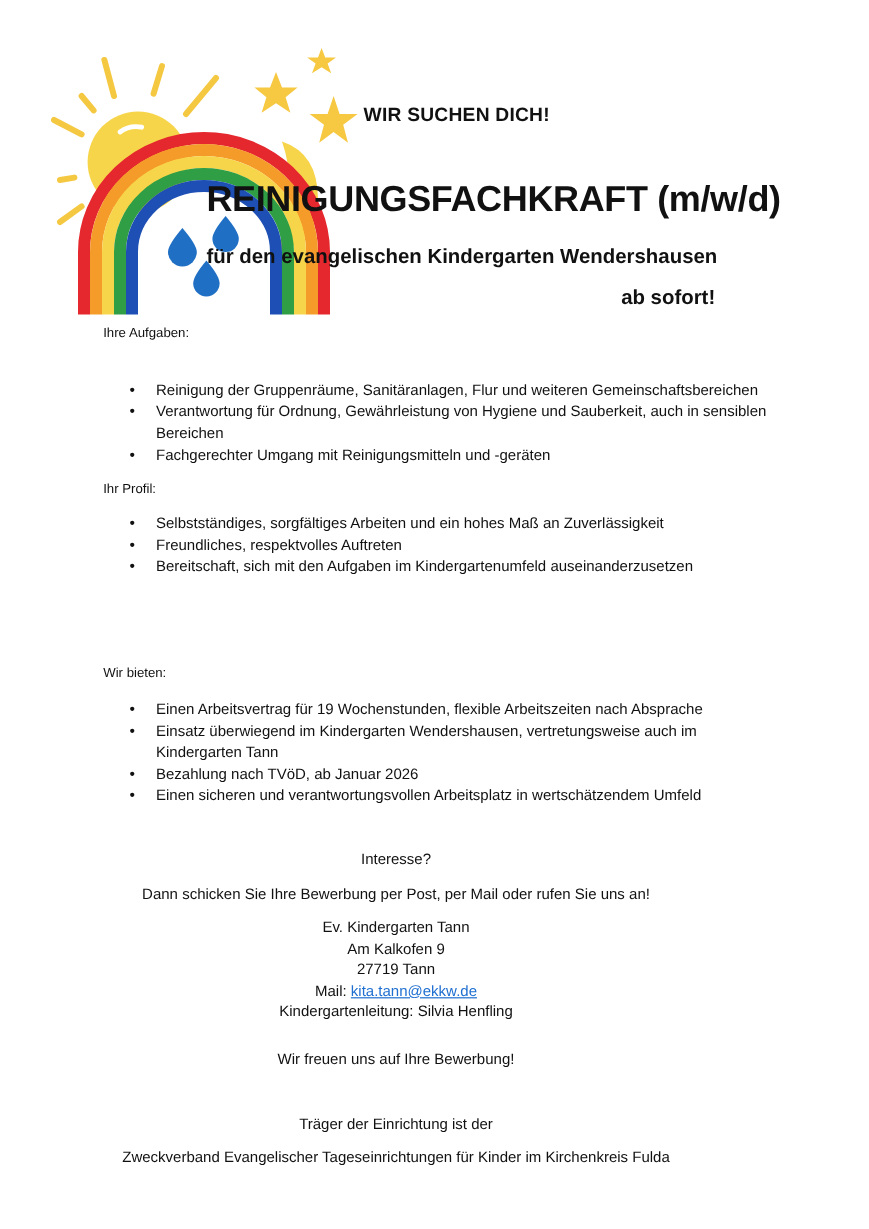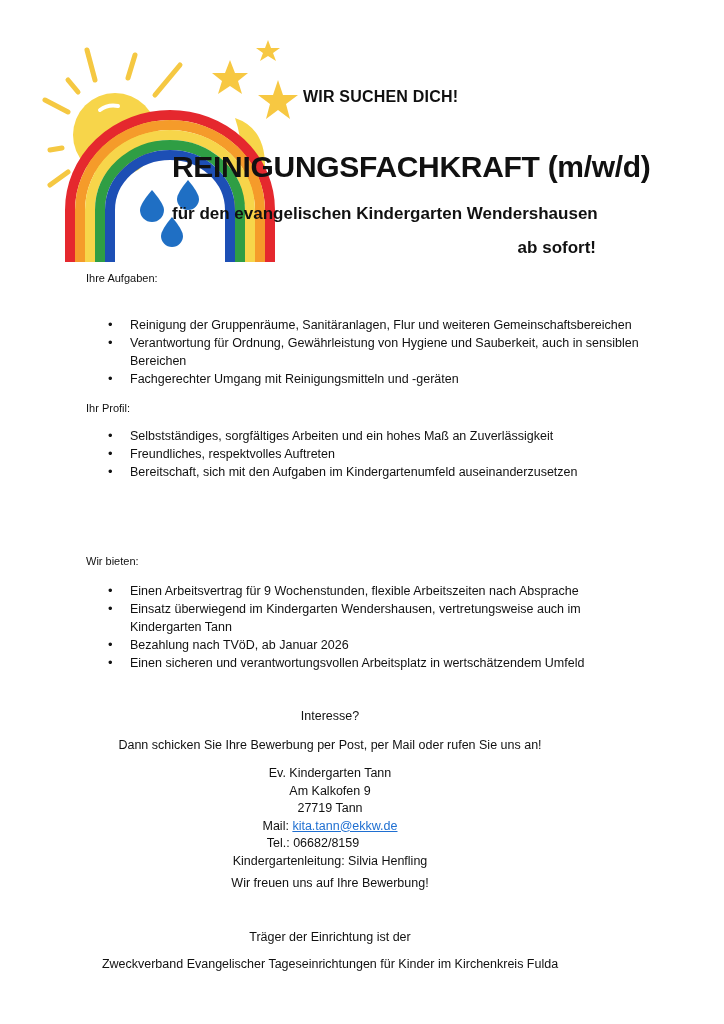--- a/index.html
+++ b/index.html
@@ -75,34 +75,33 @@
 
 <div class="sec-h" style="top:402px;">Ihr Profil:</div>
 <ul class="list" style="top:427px;">
   <li>Selbstständiges, sorgfältiges Arbeiten und ein hohes Maß an Zuverlässigkeit</li>
   <li>Freundliches, respektvolles Auftreten</li>
   <li>Bereitschaft, sich mit den Aufgaben im Kindergartenumfeld auseinanderzusetzen</li>
 </ul>
 
 <div class="sec-h" style="top:555px;">Wir bieten:</div>
 <ul class="list" style="top:582px;">
-  <li>Einen Arbeitsvertrag für 9 Wochenstunden, flexible Arbeitszeiten nach Absprache</li>
+  <li>Einen Arbeitsvertrag für 19 Wochenstunden, flexible Arbeitszeiten nach Absprache</li>
   <li>Einsatz überwiegend im Kindergarten Wendershausen, vertretungsweise auch im Kindergarten Tann</li>
   <li>Bezahlung nach TVöD, ab Januar 2026</li>
   <li>Einen sicheren und verantwortungsvollen Arbeitsplatz in wertschätzendem Umfeld</li>
 </ul>
 
 <div class="center" style="top:709px;">Interesse?</div>
 <div class="center" style="top:738px;">Dann schicken Sie Ihre Bewerbung per Post, per Mail oder rufen Sie uns an!</div>
 <div class="center addr" style="top:765px;">
   <div>Ev. Kindergarten Tann</div>
   <div>Am Kalkofen 9</div>
   <div>27719 Tann</div>
   <div>
     <span>Mail: </span><span class="link">kita.tann@ekkw.de</span>
   </div>
-  <div style="padding-right:34px;">Tel.: 06682/8159</div>
   <div>Kindergartenleitung: Silvia Henfling</div>
 </div>
 <div class="center" style="top:876px;">Wir freuen uns auf Ihre Bewerbung!</div>
 
 <div class="center" style="top:930px;">Träger der Einrichtung ist der</div>
 <div class="center" style="top:957px;">Zweckverband Evangelischer Tageseinrichtungen für Kinder im Kirchenkreis Fulda</div>
 
 </body></html>

